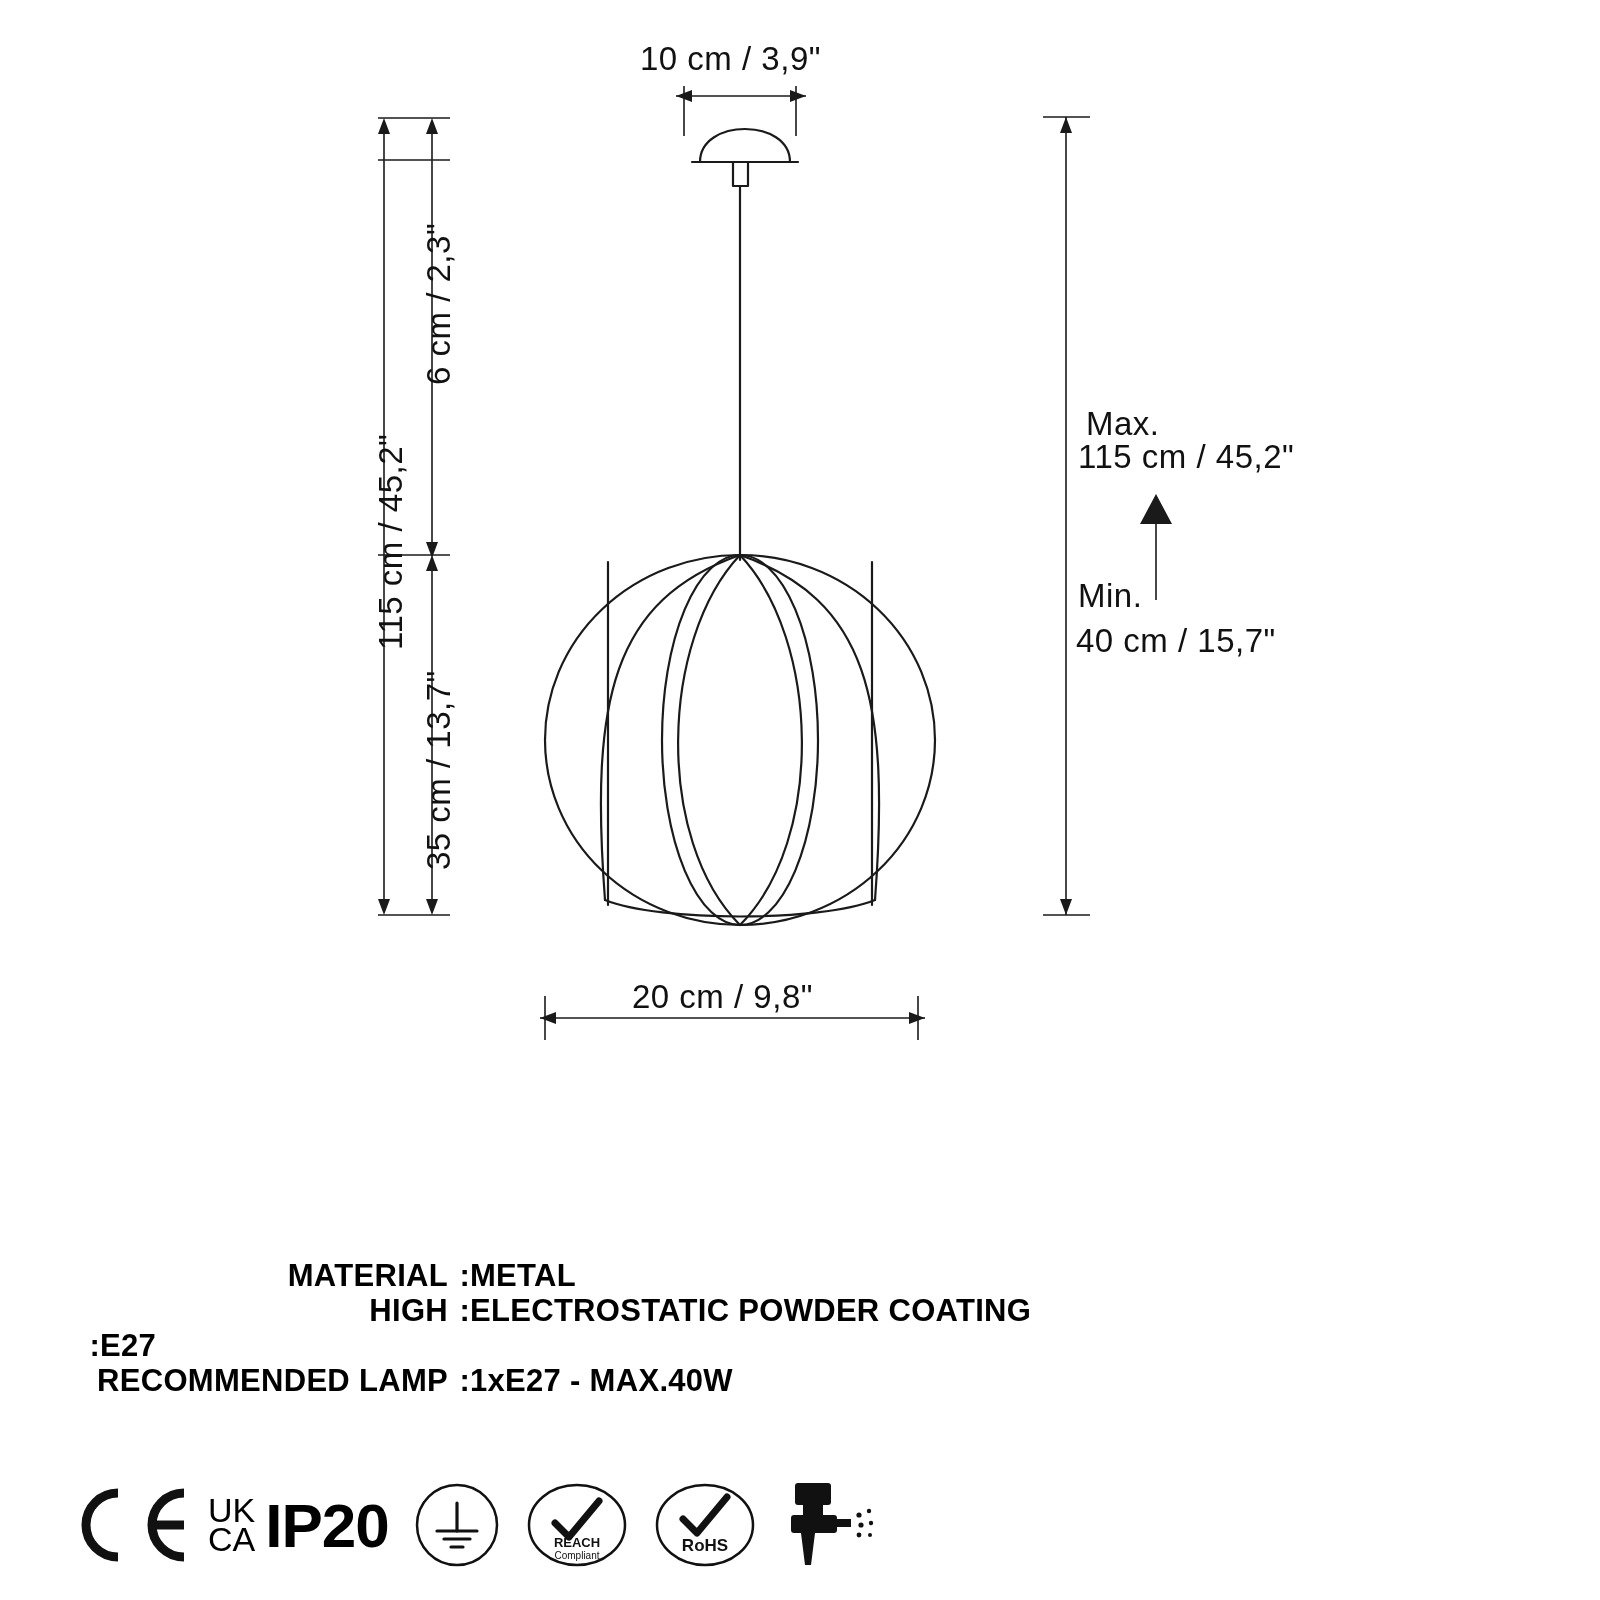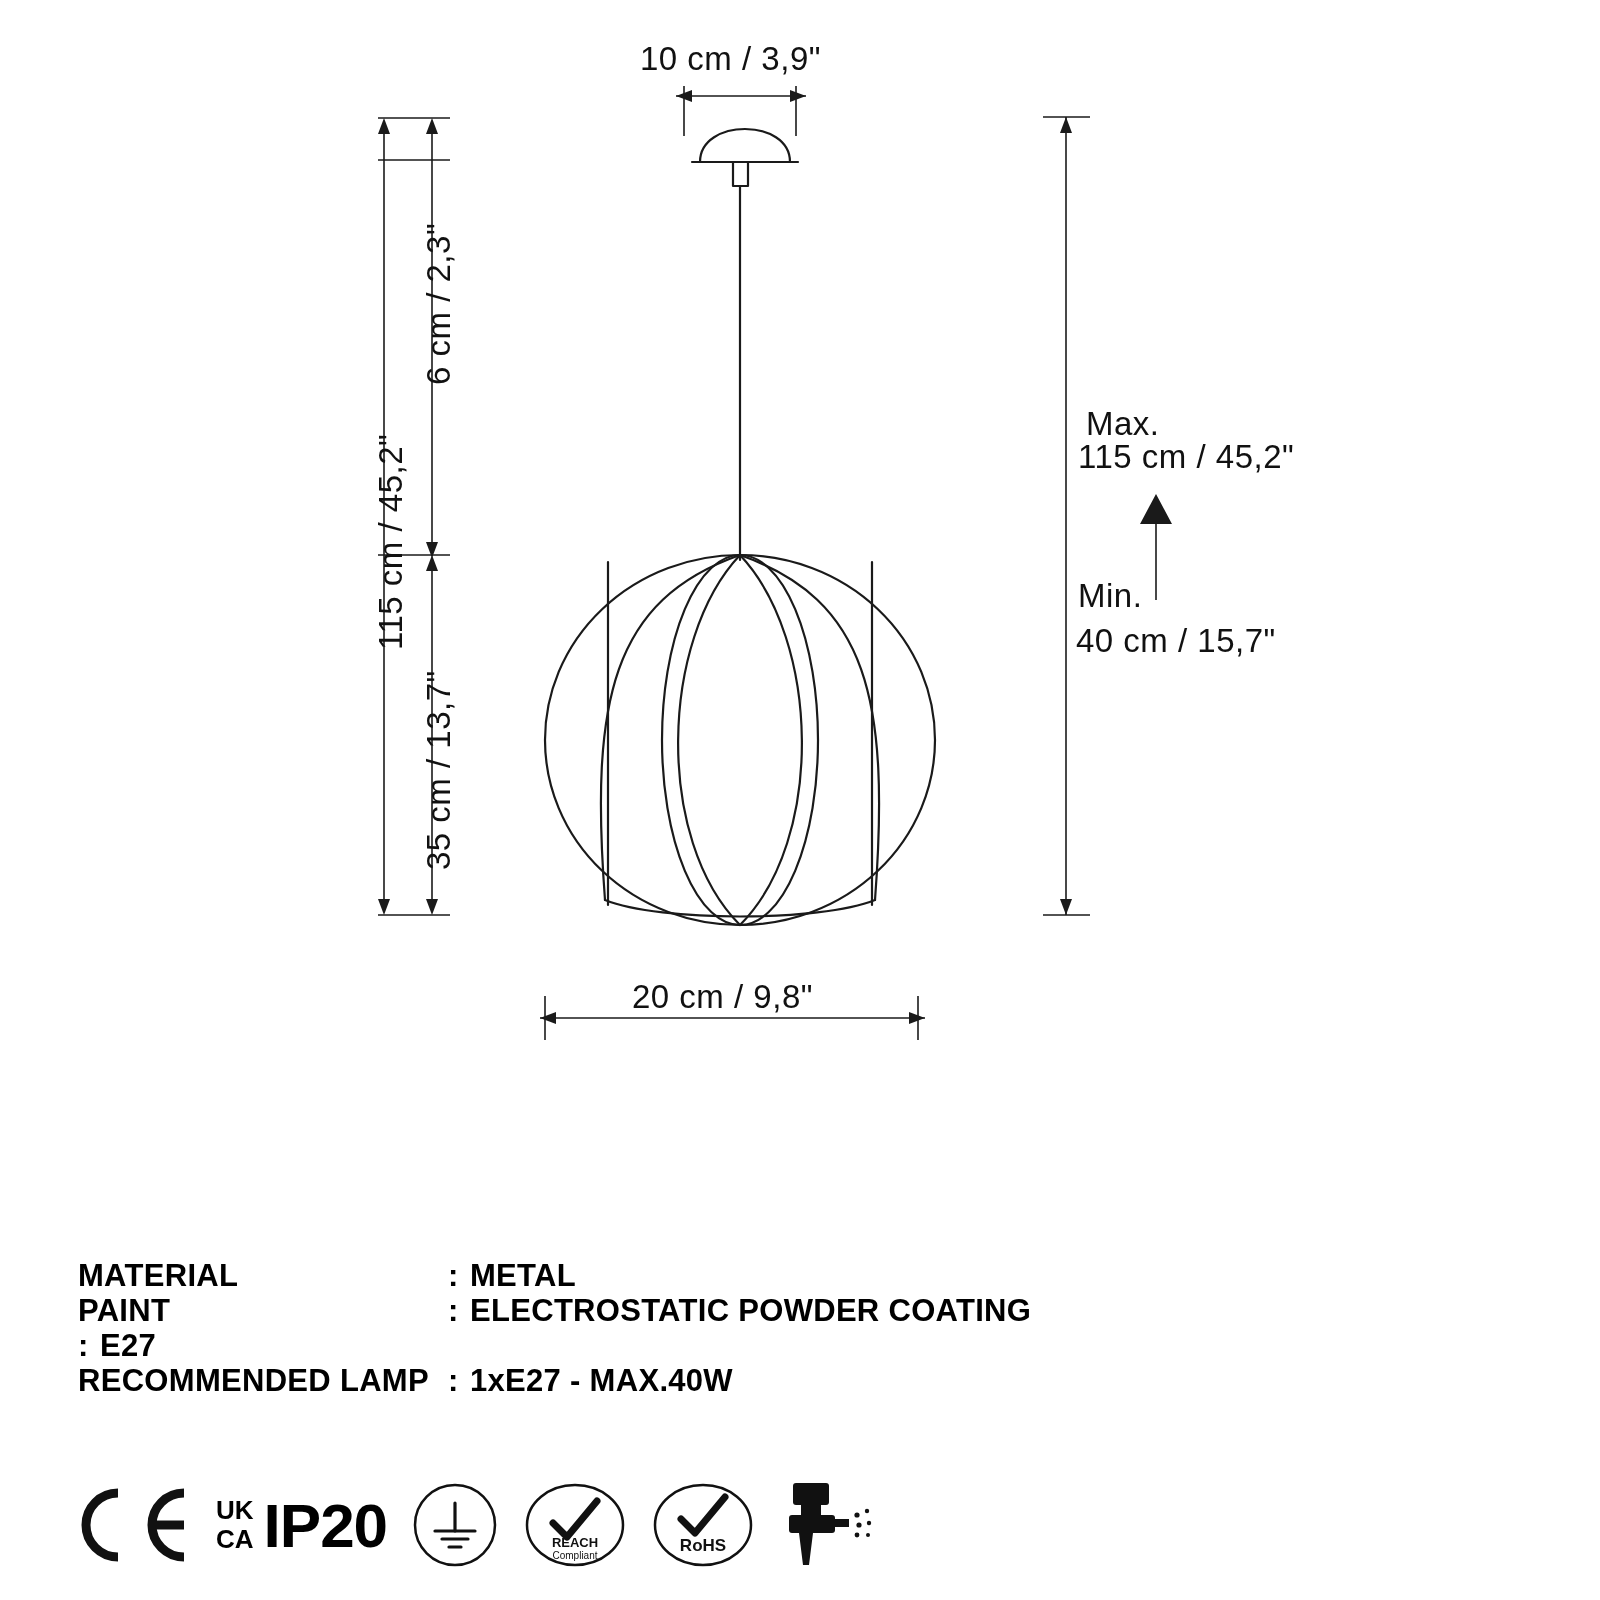--- a/index.html
+++ b/index.html
@@ -35,20 +35,21 @@
     height: 1600px;
   }
   .spec-table {
     position: absolute;
     left: 78px;
     top: 1258px;
     font-size: 31px;
     line-height: 35px;
     font-weight: bold;
     letter-spacing: 0.3px;
+    text-align: right;
   }
   .spec-row {
     display: flex;
   }
   .spec-key {
     width: 370px;
   }
   .spec-sep {
     width: 22px;
   }
@@ -63,24 +64,24 @@
     display: flex;
     align-items: center;
   }
   .ip-text {
     font-size: 62px;
     font-weight: bold;
     letter-spacing: -1px;
     margin-left: 10px;
   }
   .ukca {
-    font-size: 26px;
-    font-weight: bold;
+    font-size: 34px;
+    font-weight: normal;
     line-height: 29px;
-    margin-left: 20px;
+    margin-left: 12px;
     letter-spacing: 0px;
   }
   .badge {
     margin-left: 24px;
   }
 </style>
 </head>
 <body>
 
 <div id="page">
@@ -169,21 +170,21 @@
   <div class="dim-label" style="left:1078px; top:577px;">Min.</div>
   <div class="dim-label" style="left:1076px; top:622px;">40 cm / 15,7"</div>
 
   <div class="spec-table">
     <div class="spec-row">
       <div class="spec-key">MATERIAL</div>
       <div class="spec-sep">:</div>
       <div class="spec-val">METAL</div>
     </div>
     <div class="spec-row">
-      <div class="spec-key">PAINT</div>
+      <div class="spec-key">HIGH</div>
       <div class="spec-sep">:</div>
       <div class="spec-val">ELECTROSTATIC POWDER COATING</div>
     </div>
     <div class="spec-row">
       <div class="spec-sep">:</div>
       <div class="spec-val">E27</div>
     </div>
     <div class="spec-row">
       <div class="spec-key">RECOMMENDED LAMP</div>
       <div class="spec-sep">:</div>

